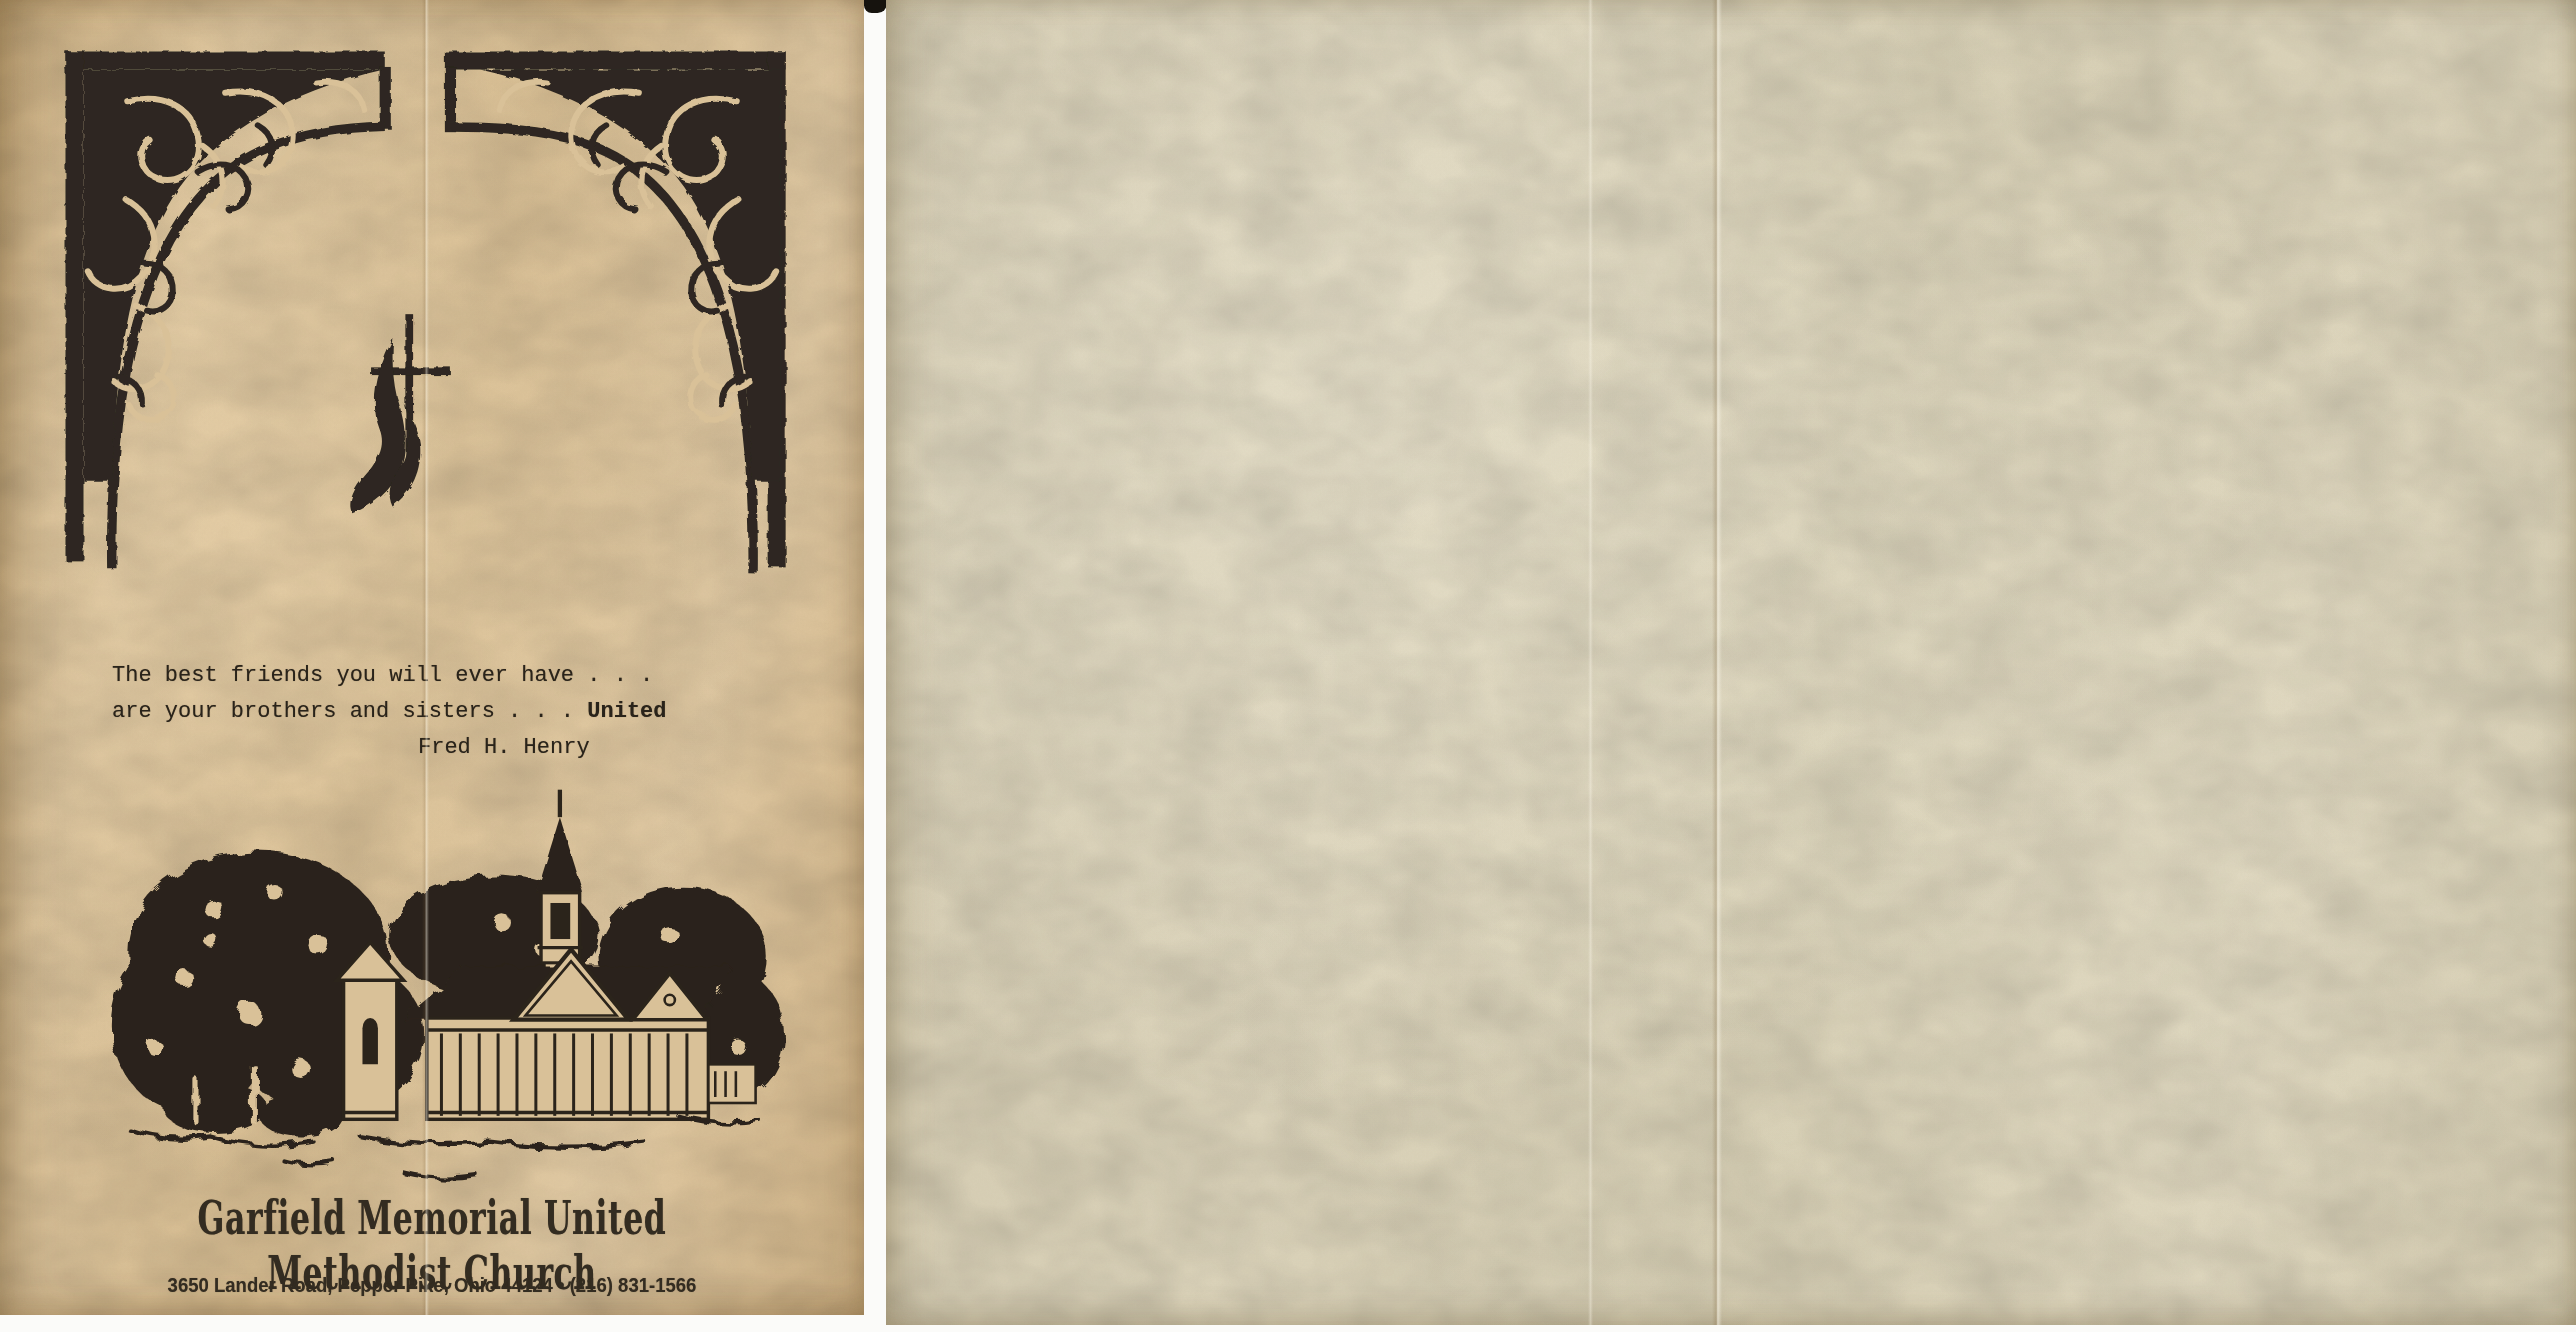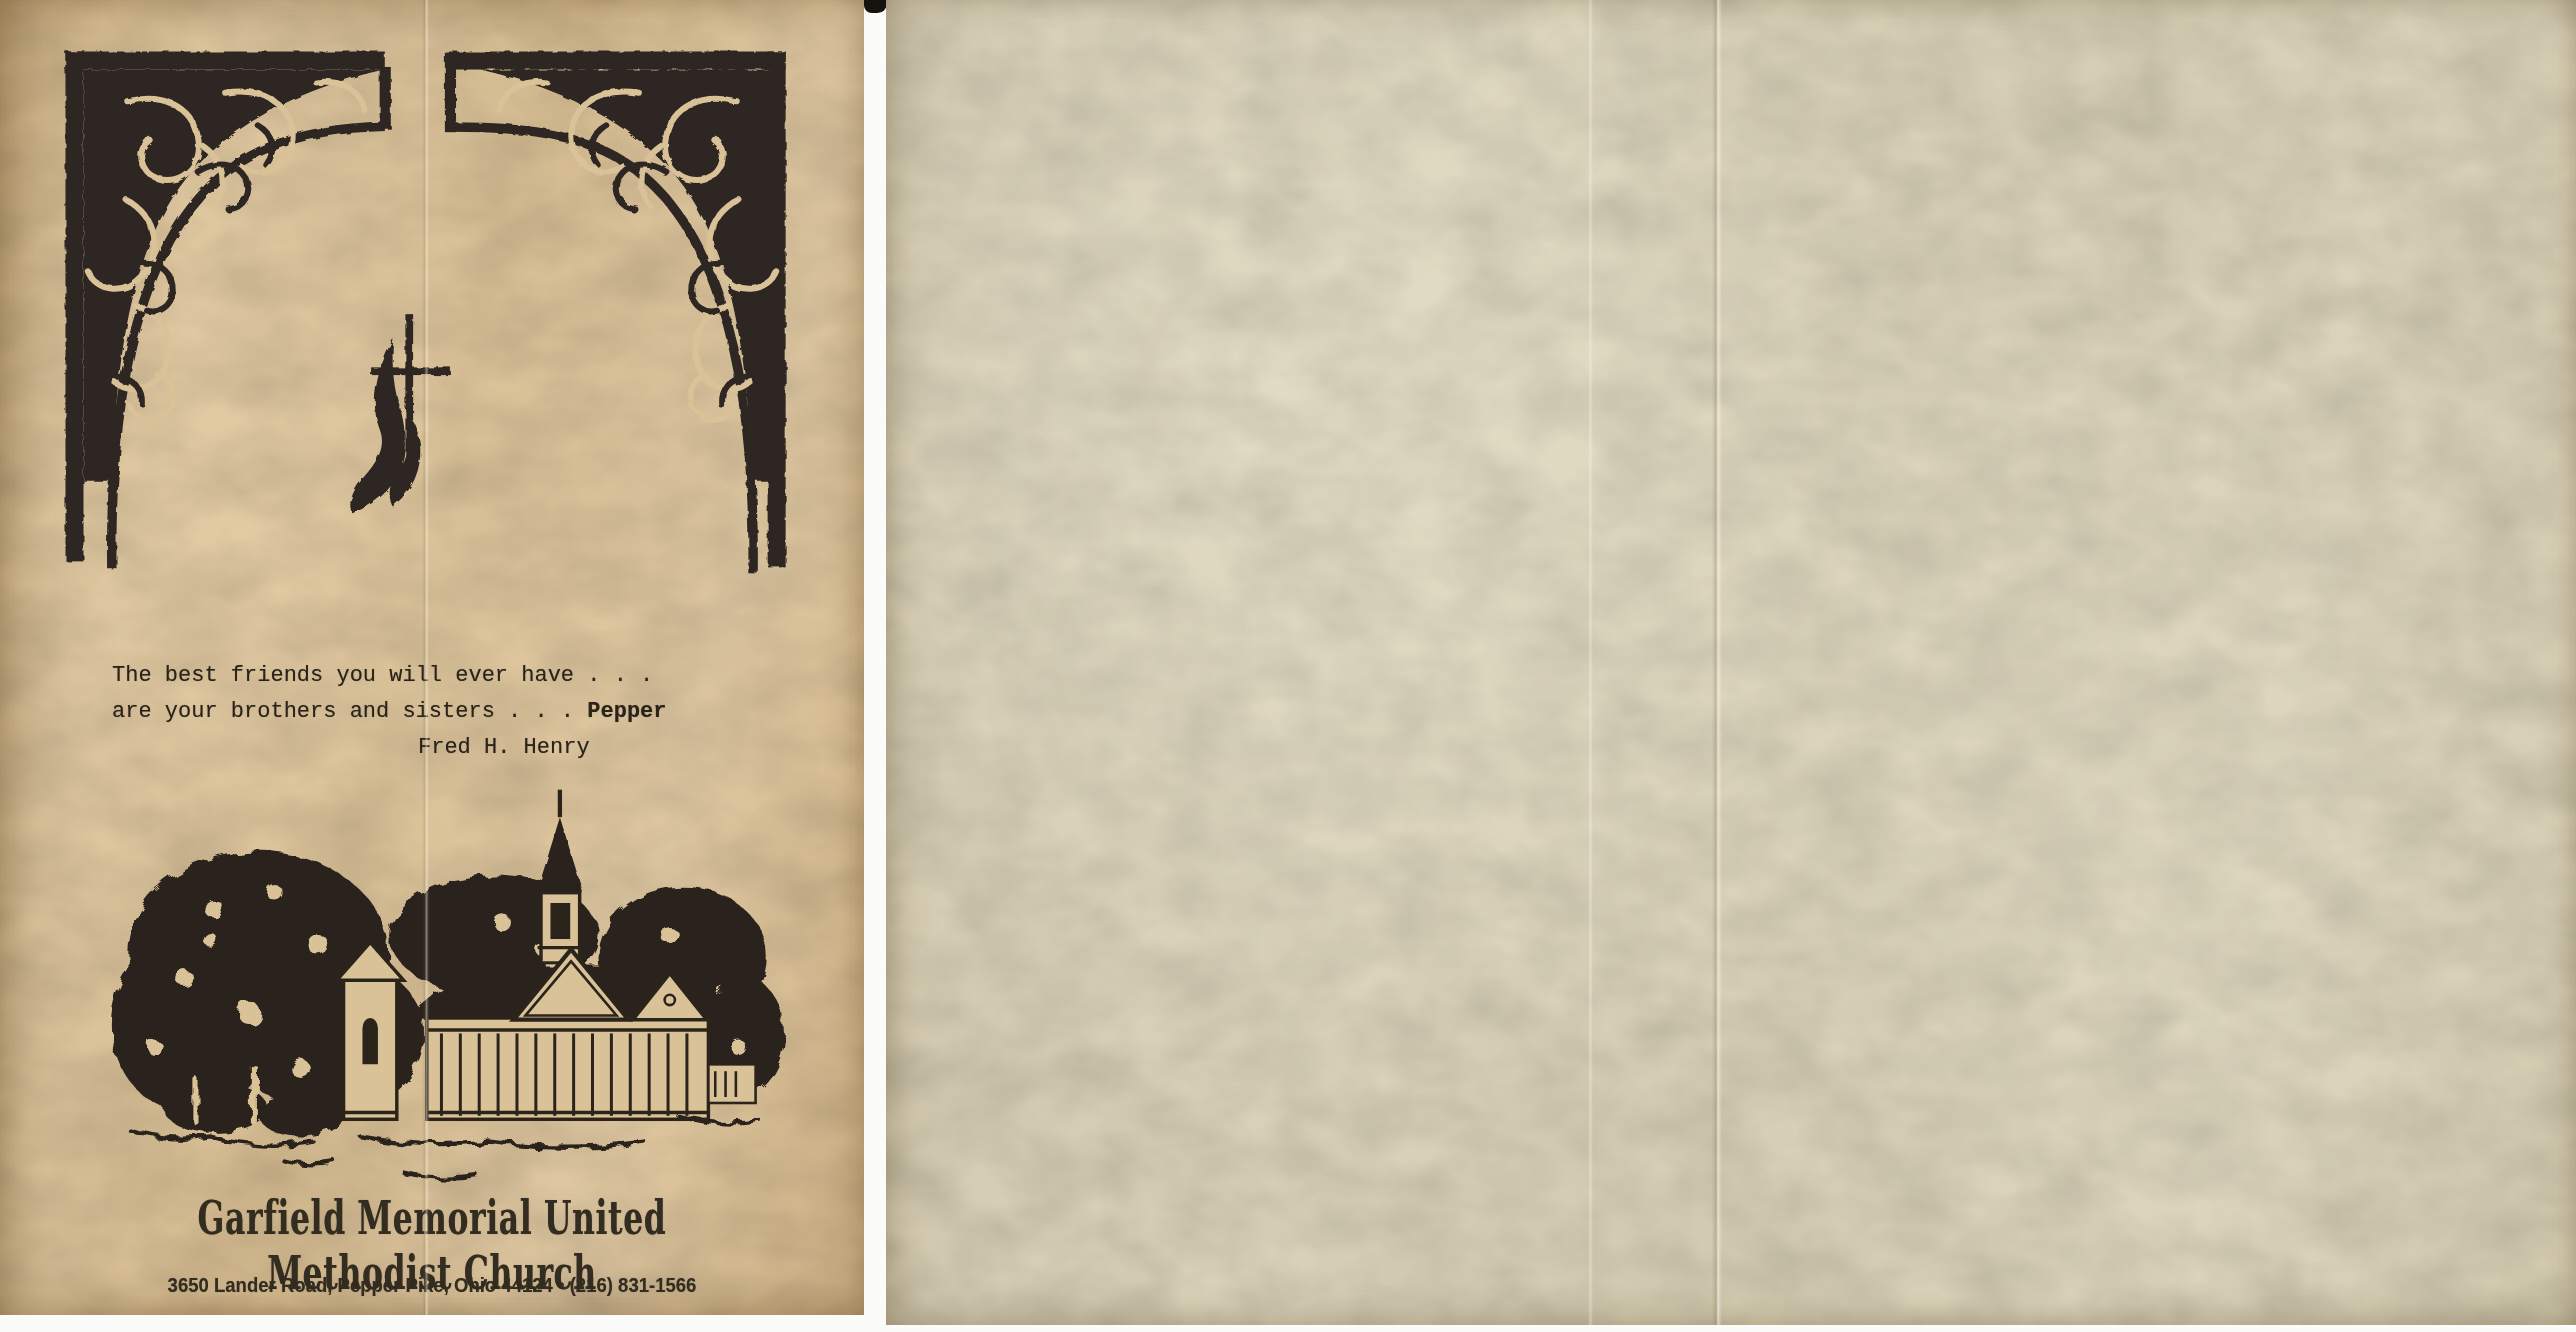--- a/index.html
+++ b/index.html
@@ -234,21 +234,21 @@
         <path d="M420,1324 q70,14 150,6 q90,12 180,0"></path>
         <path d="M790,1300 q50,14 95,6"></path>
         <path d="M330,1352 q30,8 60,2"></path>
         <path d="M470,1366 q40,10 85,3"></path>
       </g>
     </g>
   </svg>
 
   <div class="cover-quote typed">
     <div><span>The best friends you will ever have . . .</span></div>
-    <div><span>are your brothers and sisters . . . </span><span class="emph">Pepper</span></div>
+    <div><span>are your brothers and sisters . . . </span><span class="emph">United</span></div>
     <div class="cover-attrib"><span>Fred H. Henry</span></div>
   </div>
 
   <div class="cover-title">Garfield Memorial United Methodist Church</div>
   <div class="cover-address">3650 Lander Road, Pepper Pike, Ohio 44124 • (216) 831-1566</div>
 
   <div class="crease crease-cover"></div>
 </div>
 
 <div class="notch"></div>

